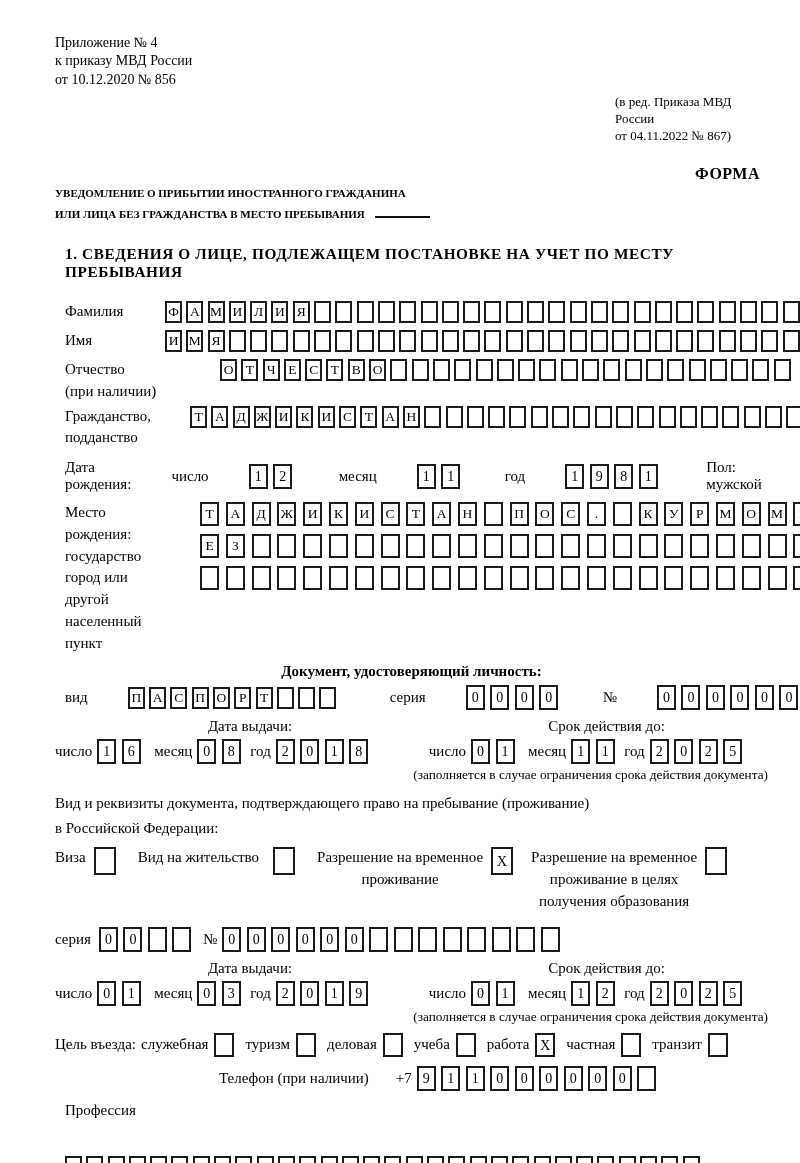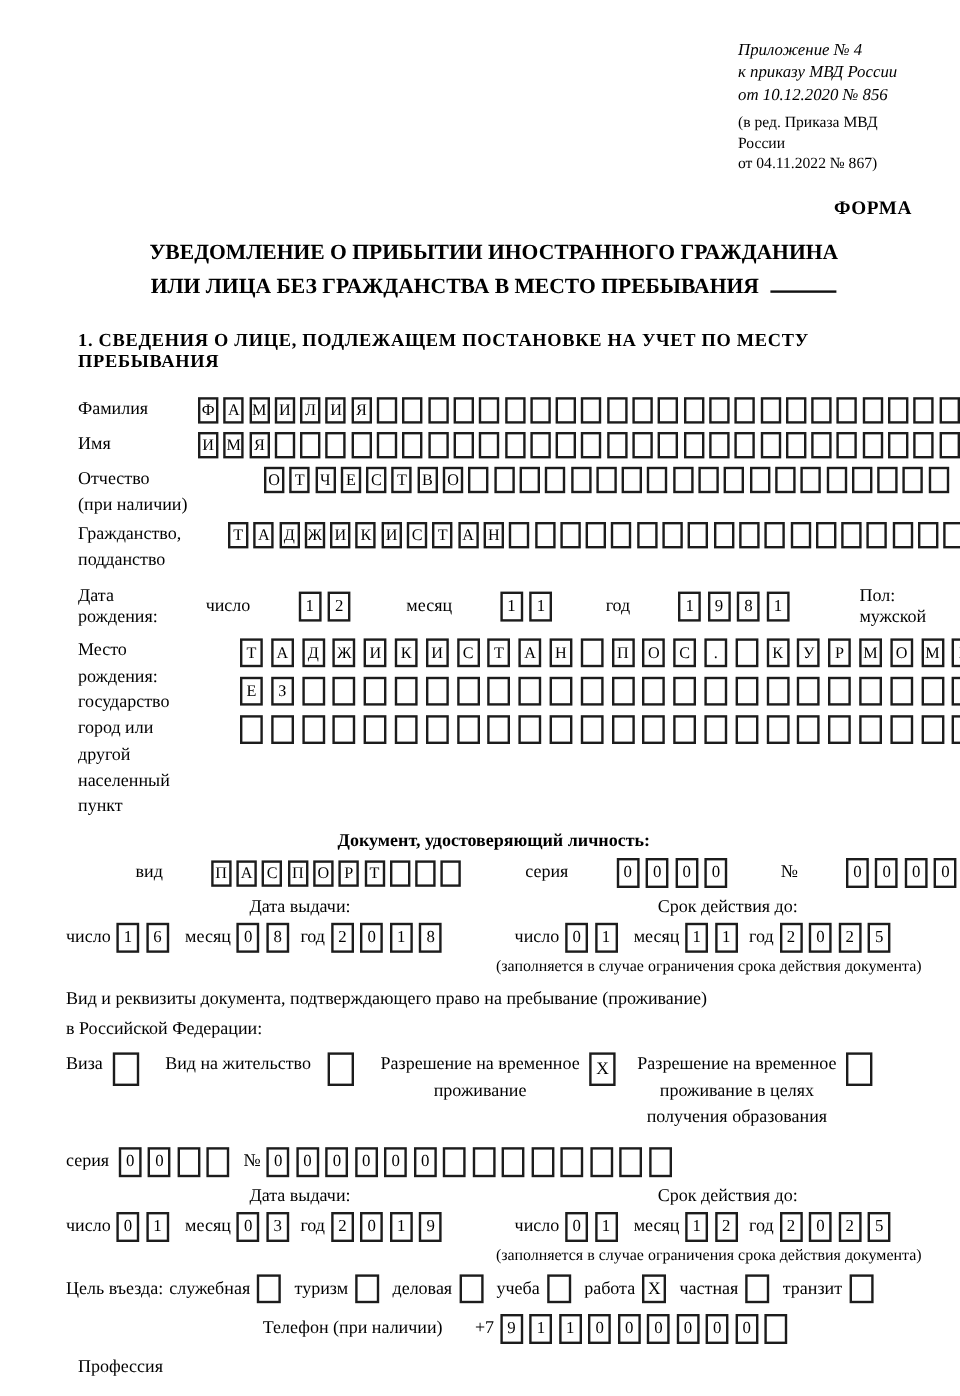--- a/index.html
+++ b/index.html
@@ -1,23 +1,23 @@
 <!DOCTYPE html>
 <html><head>
 <meta charset="utf-8">
 <style>
   html,body{margin:0;padding:0;background:#fff;}
   body{width:800px;height:1163px;color:#000;font-family:"Liberation Serif","DejaVu Serif",serif;overflow:hidden;}
   .page{box-sizing:border-box;width:800px;height:1163px;padding:34px 32px 10px 55px;}
 
-  .appendix{margin-left:560px;font-size:14px;line-height:1.32;font-style:italic;}
+  .appendix{font-size:14px;line-height:1.32;}
   .amendment{margin-left:560px;font-size:13px;line-height:1.3;margin-top:5px;}
   .forma{font-weight:bold;font-size:16px;text-align:right;margin:20px 8px 0 0;letter-spacing:.5px;}
 
-  .title{font-weight:bold;font-size:18px;text-align:center;line-height:1.55;margin-top:14px;}
+  .title{font-weight:bold;font-size:11px;line-height:1.55;margin-top:2px;}
   .blankline{display:inline-block;width:55px;border-bottom:2.5px solid #111;height:14px;margin-left:10px;}
 
   .sec-heading{font-weight:bold;font-size:15.3px;letter-spacing:.6px;margin-top:22px;margin-left:10px;}
 
   .frow{display:flex;align-items:flex-start;margin-top:7px;font-size:15px;}
   .indent10{margin-left:10px;gap:35px;}
   .flabel{white-space:pre-line;line-height:1.45;flex-shrink:0;}
 
   .boxrow{display:inline-flex;flex-wrap:nowrap;}
   .cbox{box-sizing:border-box;display:inline-block;flex-shrink:0;width:17px;height:22px;border:2px solid #1c1c1c;
@@ -228,21 +228,21 @@
         <span class="cbox">1</span>
         <span class="cbox">1</span>
       </span>
     <span class="dlabel" style="margin-left:4px;">год</span>
     <span class="boxrow dgroup">
         <span class="cbox">1</span>
         <span class="cbox">9</span>
         <span class="cbox">8</span>
         <span class="cbox">1</span>
       </span>
-    <span class="dlabel" style="margin-left:18px;font-family:Liberation Serif, serif;">Пол: мужской</span>
+    <span class="dlabel" style="margin-left:8px;font-family:Liberation Serif, serif;">Пол: мужской</span>
     <span class="checkbox sm">X</span>
     <span class="dlabel" style="margin-left:14px;">женский</span>
     <span class="checkbox sm" style="margin-left:8px;"></span>
   </div>
 
   <div class="frow indent10 side-by-side" style="margin-top:9px;">
     <span class="flabel" style="width:100px;">Место рождения:
 государство
 город или другой
 населенный пункт</span>
@@ -324,21 +324,21 @@
           <span class="cbox"></span>
           <span class="cbox"></span>
           <span class="cbox"></span>
         </span>
     </span>
   </div>
 
   <div class="center-bold">Документ, удостоверяющий личность:</div>
 
   <div class="daterow indent10" style="margin-top:5px;">
-    <span class="dlabel" style="width:50px;margin-left:48px;">вид</span>
+    <span class="dlabel" style="width:50px;">вид</span>
     <span class="boxrow">
         <span class="cbox">П</span>
         <span class="cbox">А</span>
         <span class="cbox">С</span>
         <span class="cbox">П</span>
         <span class="cbox">О</span>
         <span class="cbox">Р</span>
         <span class="cbox">Т</span>
         <span class="cbox"></span>
         <span class="cbox"></span>

